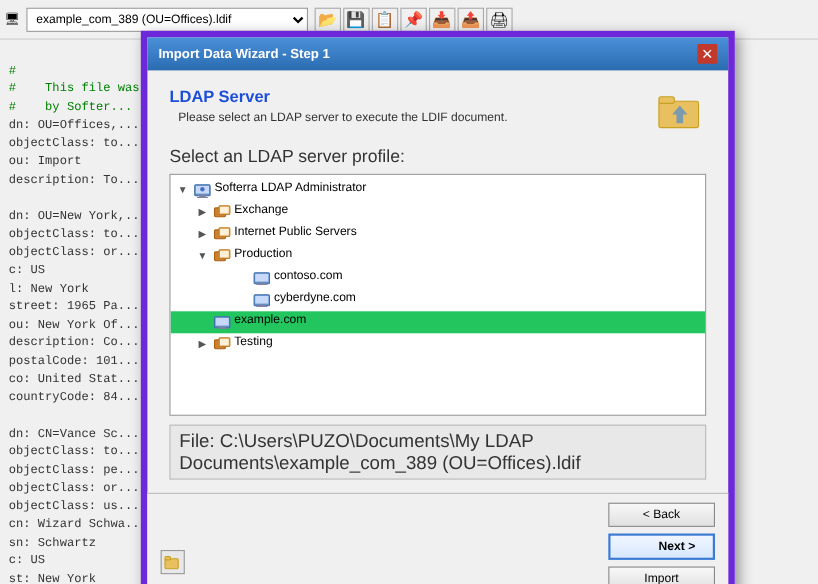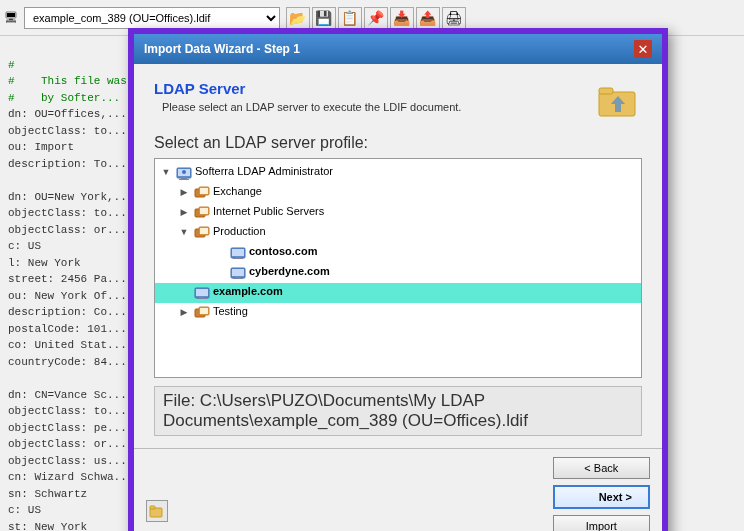--- a/index.html
+++ b/index.html
@@ -137,21 +137,21 @@
 
     .tree-item {
       display: flex;
       align-items: flex-start;
       padding: 2px 4px;
       cursor: pointer;
       user-select: none;
     }
 
     .tree-item.selected {
-      background: #5eead4;
+      background: #22c55e;
       padding-left: 22px;
     }
 
     .tree-item .toggle {
       width: 14px;
       height: 14px;
       display: flex;
       align-items: center;
       justify-content: center;
       font-size: 9px;
@@ -174,21 +174,21 @@
     }
 
     .tree-item-label {
       font-size: 11px;
       color: #000;
     }
 
     
     .indent-0 { padding-left: 4px; }
     .indent-1 { padding-left: 22px; }
-    .indent-3 { padding-left: 58px; font-weight: bold; }
+    .indent-3 { padding-left: 58px; }
 
     .file-path-bar {
       background: #e8e8e8;
       border: 1px solid #bbb;
       padding: 4px 8px;
       font-size: 17px;
       color: #333;
       margin-top: 8px;
     }
 
@@ -292,21 +292,21 @@
 <span>dn: OU=Offices,...</span>
 <span>objectClass: to...</span>
 <span>ou: Import</span>
 <span>description: To...</span>
 
 <span>dn: OU=New York,...</span>
 <span>objectClass: to...</span>
 <span>objectClass: or...</span>
 <span>c: US</span>
 <span>l: New York</span>
-<span>street: 2456 Pa...</span>
+<span>street: 1965 Pa...</span>
 <span>ou: New York Of...</span>
 <span>description: Co...</span>
 <span>postalCode: 101...</span>
 <span>co: United Stat...</span>
 <span>countryCode: 84...</span>
 
 <span>dn: CN=Vance Sc...</span>
 <span>objectClass: to...</span>
 <span>objectClass: pe...</span>
 <span>objectClass: or...</span>

